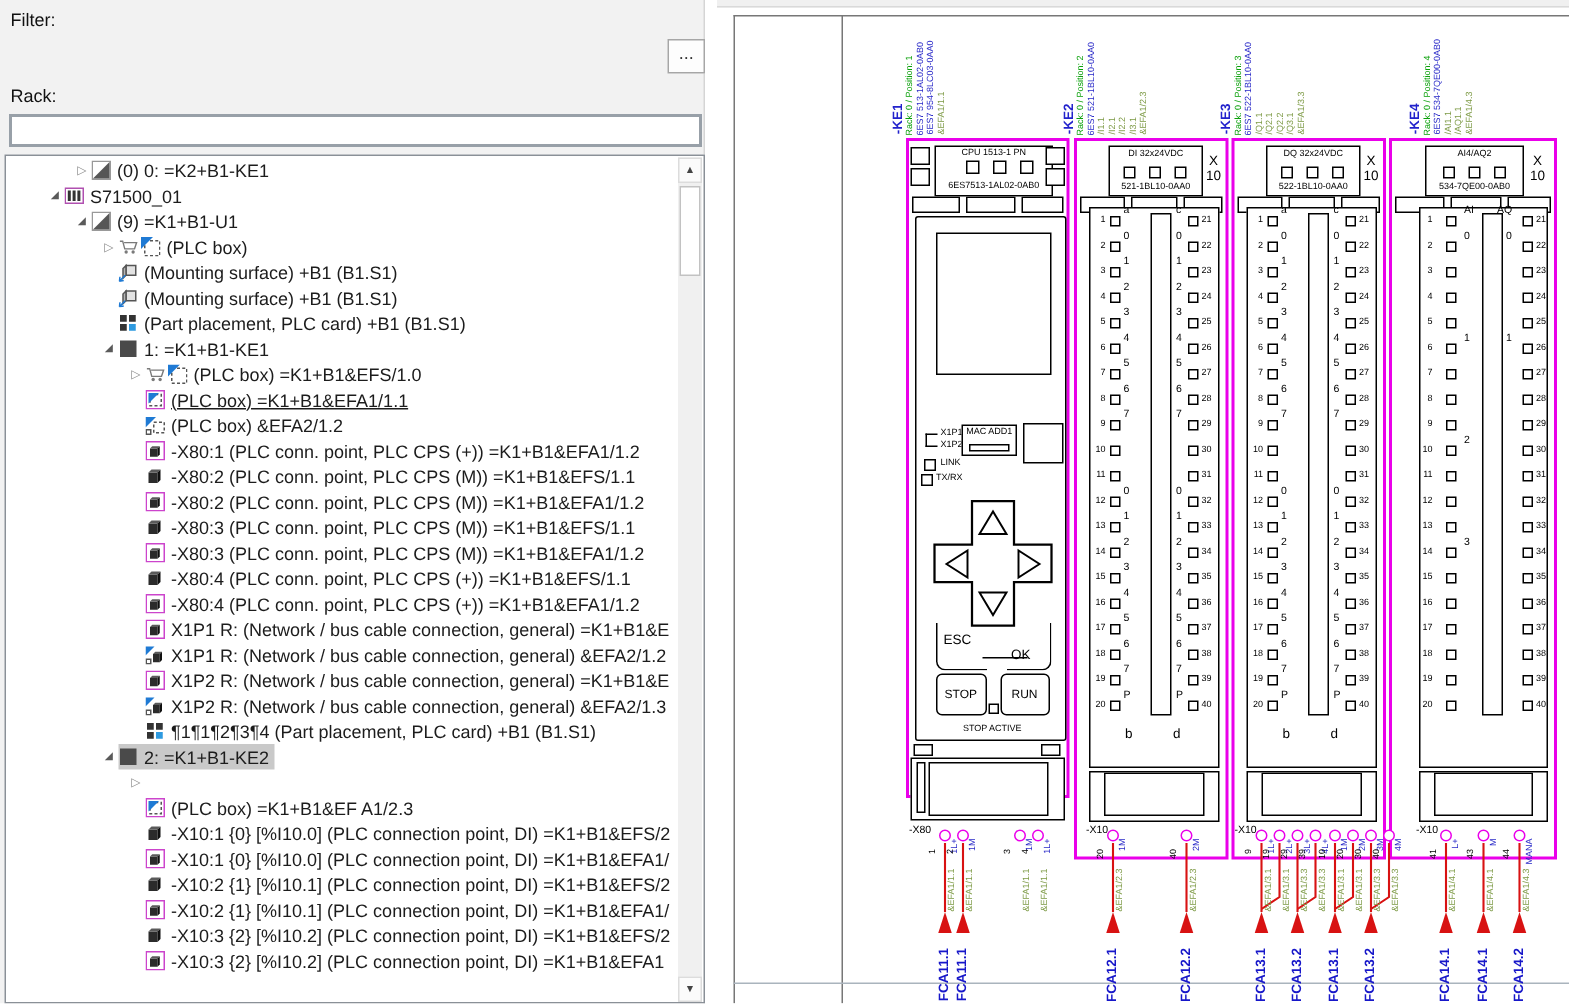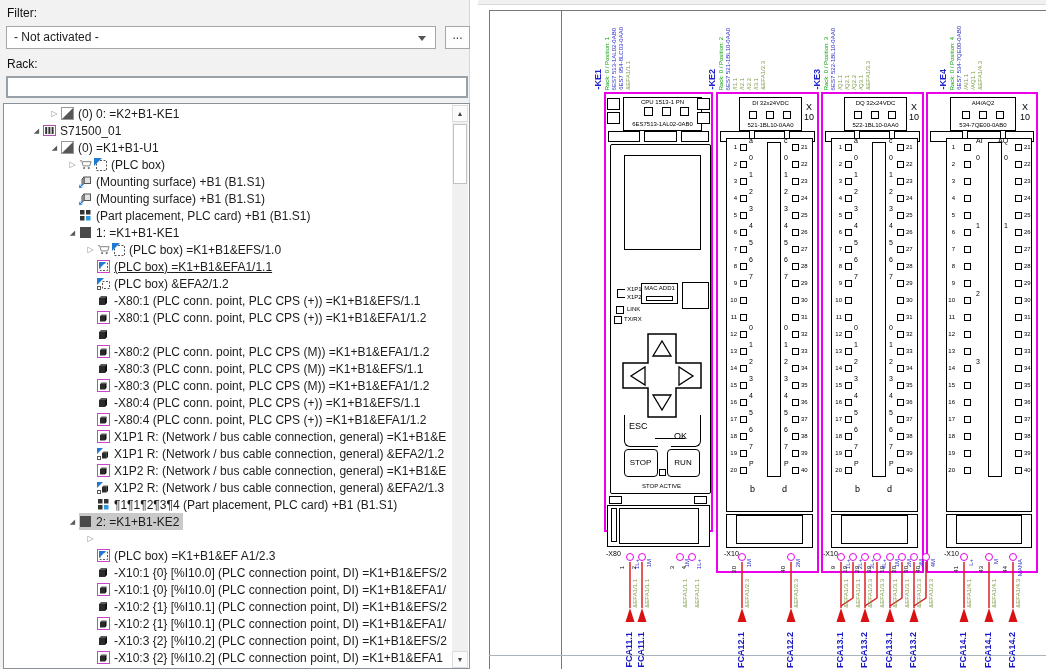--- a/index.html
+++ b/index.html
@@ -43,24 +43,20 @@
 .pinlbl{font-size:6px;color:#2a2ac8;z-index:5}
 .tnum{font-size:6px;color:#000;z-index:5}
 .wref{font-size:6px;color:#7d9a45;z-index:5}
 .wtarget{font-size:9px;font-weight:bold;color:#1717c9;z-index:5}
 </style>
 </head>
 <body>
 
 <div class="leftpanel">
   <div class="flabel" style="left:7px;top:6px">Filter:</div>
-  <div class="dropdown">
-    <span>- Not activated -</span>
-    <span class="droparrow"></span>
-  </div>
   <div class="dotsbtn">...</div>
   <div class="flabel" style="left:7px;top:57px">Rack:</div>
   <input class="valinput" value="" style="">
   <div class="treebox">
     <div class="treerows" id="treerows">
         <div class="trow" style="padding-left: 44px;">
           <span class="expander">▷</span>
           <span class="twrap">
             <span class="ticon">
               <svg viewBox="0 0 13 13">
@@ -87,21 +83,21 @@
         </div>
         <div class="trow" style="padding-left: 44px;">
           <span class="expander exp">◢</span>
           <span class="twrap">
             <span class="ticon">
               <svg viewBox="0 0 13 13">
                 <rect x="0.5" y="0.5" width="12" height="12" fill="#fff" stroke="#999"></rect>
                 <polygon points="1,12 12,1 12,12" fill="#565656"></polygon>
               </svg>
             </span>
-            <span class="tlabel">(0) =K1+B1-U1</span>
+            <span class="tlabel">(9) =K1+B1-U1</span>
           </span>
         </div>
         <div class="trow" style="padding-left: 62px;">
           <span class="expander">▷</span>
           <span class="twrap">
             <span class="ticon">
               <svg viewBox="0 0 14 13">
                 <path d="M1 2.5h2l1.5 5.5h7L13 3.5H4" fill="none" stroke="#7a7a7a"></path>
                 <circle cx="5.5" cy="10.3" r="1.2" fill="#7a7a7a"></circle>
                 <circle cx="10.5" cy="10.3" r="1.2" fill="#7a7a7a"></circle>
@@ -210,52 +206,40 @@
               </svg>
             </span>
             <span class="tlabel">(PLC box) &amp;EFA2/1.2</span>
           </span>
         </div>
         <div class="trow" style="padding-left: 80px;">
           <span class="expander"></span>
           <span class="twrap">
             <span class="ticon">
               <svg viewBox="0 0 13 13">
-                <polygon points="2,4 8,4 8,11 2,11" fill="#2b2b2b"></polygon>
-                <polygon points="2,4 4,2 10,2 8,4" fill="#5a5a5a"></polygon>
-                <polygon points="8,4 10,2 10,9 8,11" fill="#101010"></polygon>
-              </svg>
-            </span>
-            <span class="tlabel">-X80:1 (PLC conn. point, PLC CPS (+)) =K1+B1&amp;EFS/1.1</span>
-          </span>
-        </div>
-        <div class="trow" style="padding-left: 80px;">
-          <span class="expander"></span>
-          <span class="twrap">
-            <span class="ticon">
-              <svg viewBox="0 0 13 13">
                 <rect x="0.5" y="0.5" width="12" height="12" fill="#fff" stroke="#cc44cc"></rect>
                 <polygon points="3,5 8,5 8,10.5 3,10.5" fill="#2b2b2b"></polygon>
                 <polygon points="3,5 4.5,3.5 9.5,3.5 8,5" fill="#5a5a5a"></polygon>
                 <polygon points="8,5 9.5,3.5 9.5,9 8,10.5" fill="#101010"></polygon>
               </svg>
             </span>
             <span class="tlabel">-X80:1 (PLC conn. point, PLC CPS (+)) =K1+B1&amp;EFA1/1.2</span>
           </span>
         </div>
         <div class="trow" style="padding-left: 80px;">
           <span class="expander"></span>
           <span class="twrap">
             <span class="ticon">
               <svg viewBox="0 0 13 13">
                 <polygon points="2,4 8,4 8,11 2,11" fill="#2b2b2b"></polygon>
                 <polygon points="2,4 4,2 10,2 8,4" fill="#5a5a5a"></polygon>
                 <polygon points="8,4 10,2 10,9 8,11" fill="#101010"></polygon>
               </svg>
             </span>
+            <span class="tlabel">-X80:2 (PLC conn. point, PLC CPS (M)) =K1+B1&amp;EFS/1.1</span>
           </span>
         </div>
         <div class="trow" style="padding-left: 80px;">
           <span class="expander"></span>
           <span class="twrap">
             <span class="ticon">
               <svg viewBox="0 0 13 13">
                 <rect x="0.5" y="0.5" width="12" height="12" fill="#fff" stroke="#cc44cc"></rect>
                 <polygon points="3,5 8,5 8,10.5 3,10.5" fill="#2b2b2b"></polygon>
                 <polygon points="3,5 4.5,3.5 9.5,3.5 8,5" fill="#5a5a5a"></polygon>

